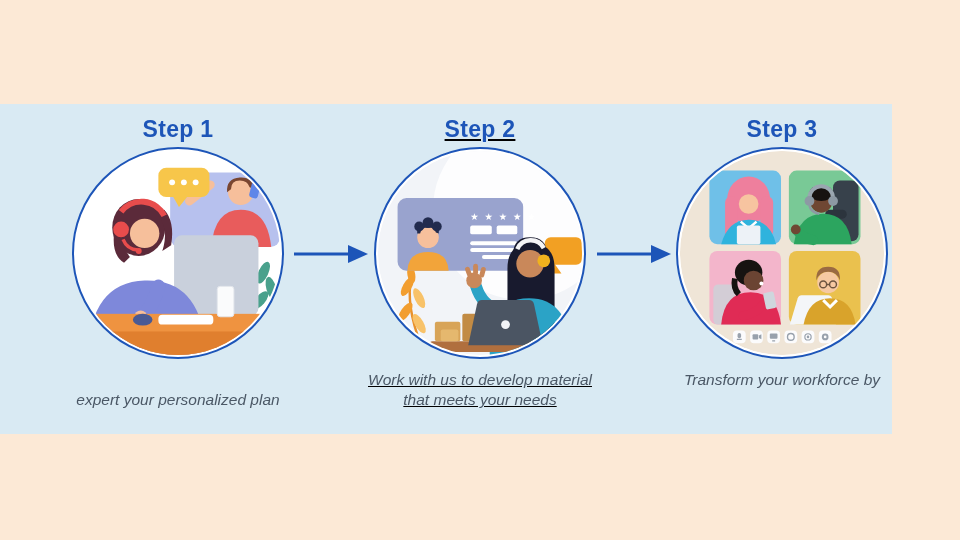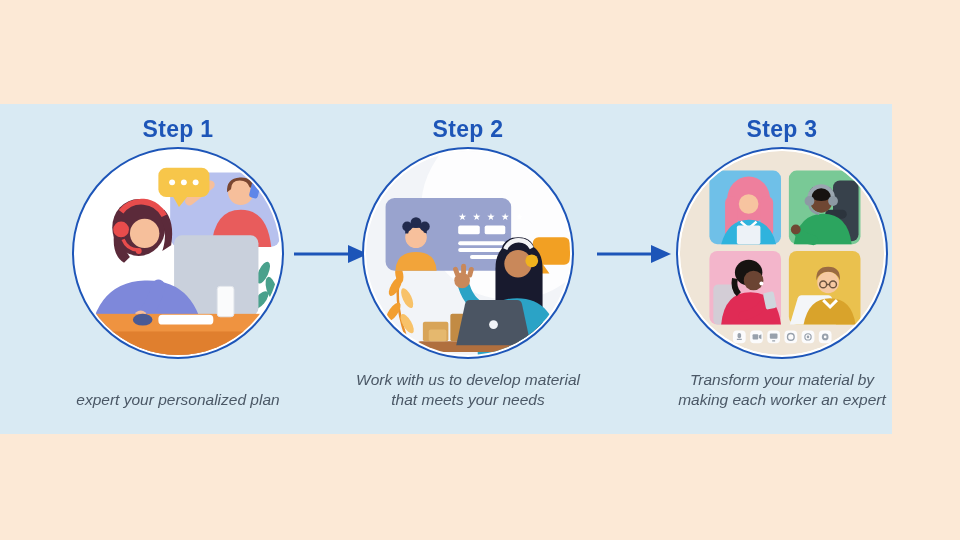--- a/index.html
+++ b/index.html
@@ -9,21 +9,21 @@
     --caption:#4b5866;
   }
   html,body{margin:0;padding:0;background:var(--bg);}
   .slide{
     position:relative;width:892px;height:540px;overflow:hidden;
     background:var(--bg);
     font-family:"Liberation Sans","DejaVu Sans",sans-serif;
   }
   .band{position:absolute;left:0;top:104px;width:960px;height:330px;background:var(--band);}
   .step{position:absolute;top:116px;width:300px;text-align:center;}
-  .step--1{left:28px;} .step--2{left:318px;} .step--3{left:632px;text-align:center;}
+  .step--1{left:28px;} .step--2{left:330px;text-decoration:underline;} .step--3{left:632px;text-align:center;}
   .step-title{
     margin:0 0 4px;font-size:23px;font-weight:700;color:var(--accent);
     letter-spacing:.3px;
   }
   .circle{
     width:208px;height:208px;margin:0 auto;border:2px solid var(--accent);
     border-radius:50%;overflow:hidden;background:#fff;
   }
   .circle svg{display:block;width:100%;height:100%;}
   .caption{
@@ -291,17 +291,16 @@
             <g>
               <rect x="143.5" y="185" width="13" height="13" rx="4" fill="#fbfbfc"></rect>
               <circle cx="150" cy="191.5" r="3.4" fill="#98a1ac"></circle>
               <circle cx="150" cy="191.5" r="1.4" fill="#fbfbfc"></circle>
             </g>
           </g>
         </g>
       </svg>
     </div>
     <p class="caption">
-      <span>Transform your material by</span><br>
-      <span>making each worker an expert</span>
+      <span>Transform your workforce by</span><br>
     </p>
   </section>
 </div>
 
 </body></html>

